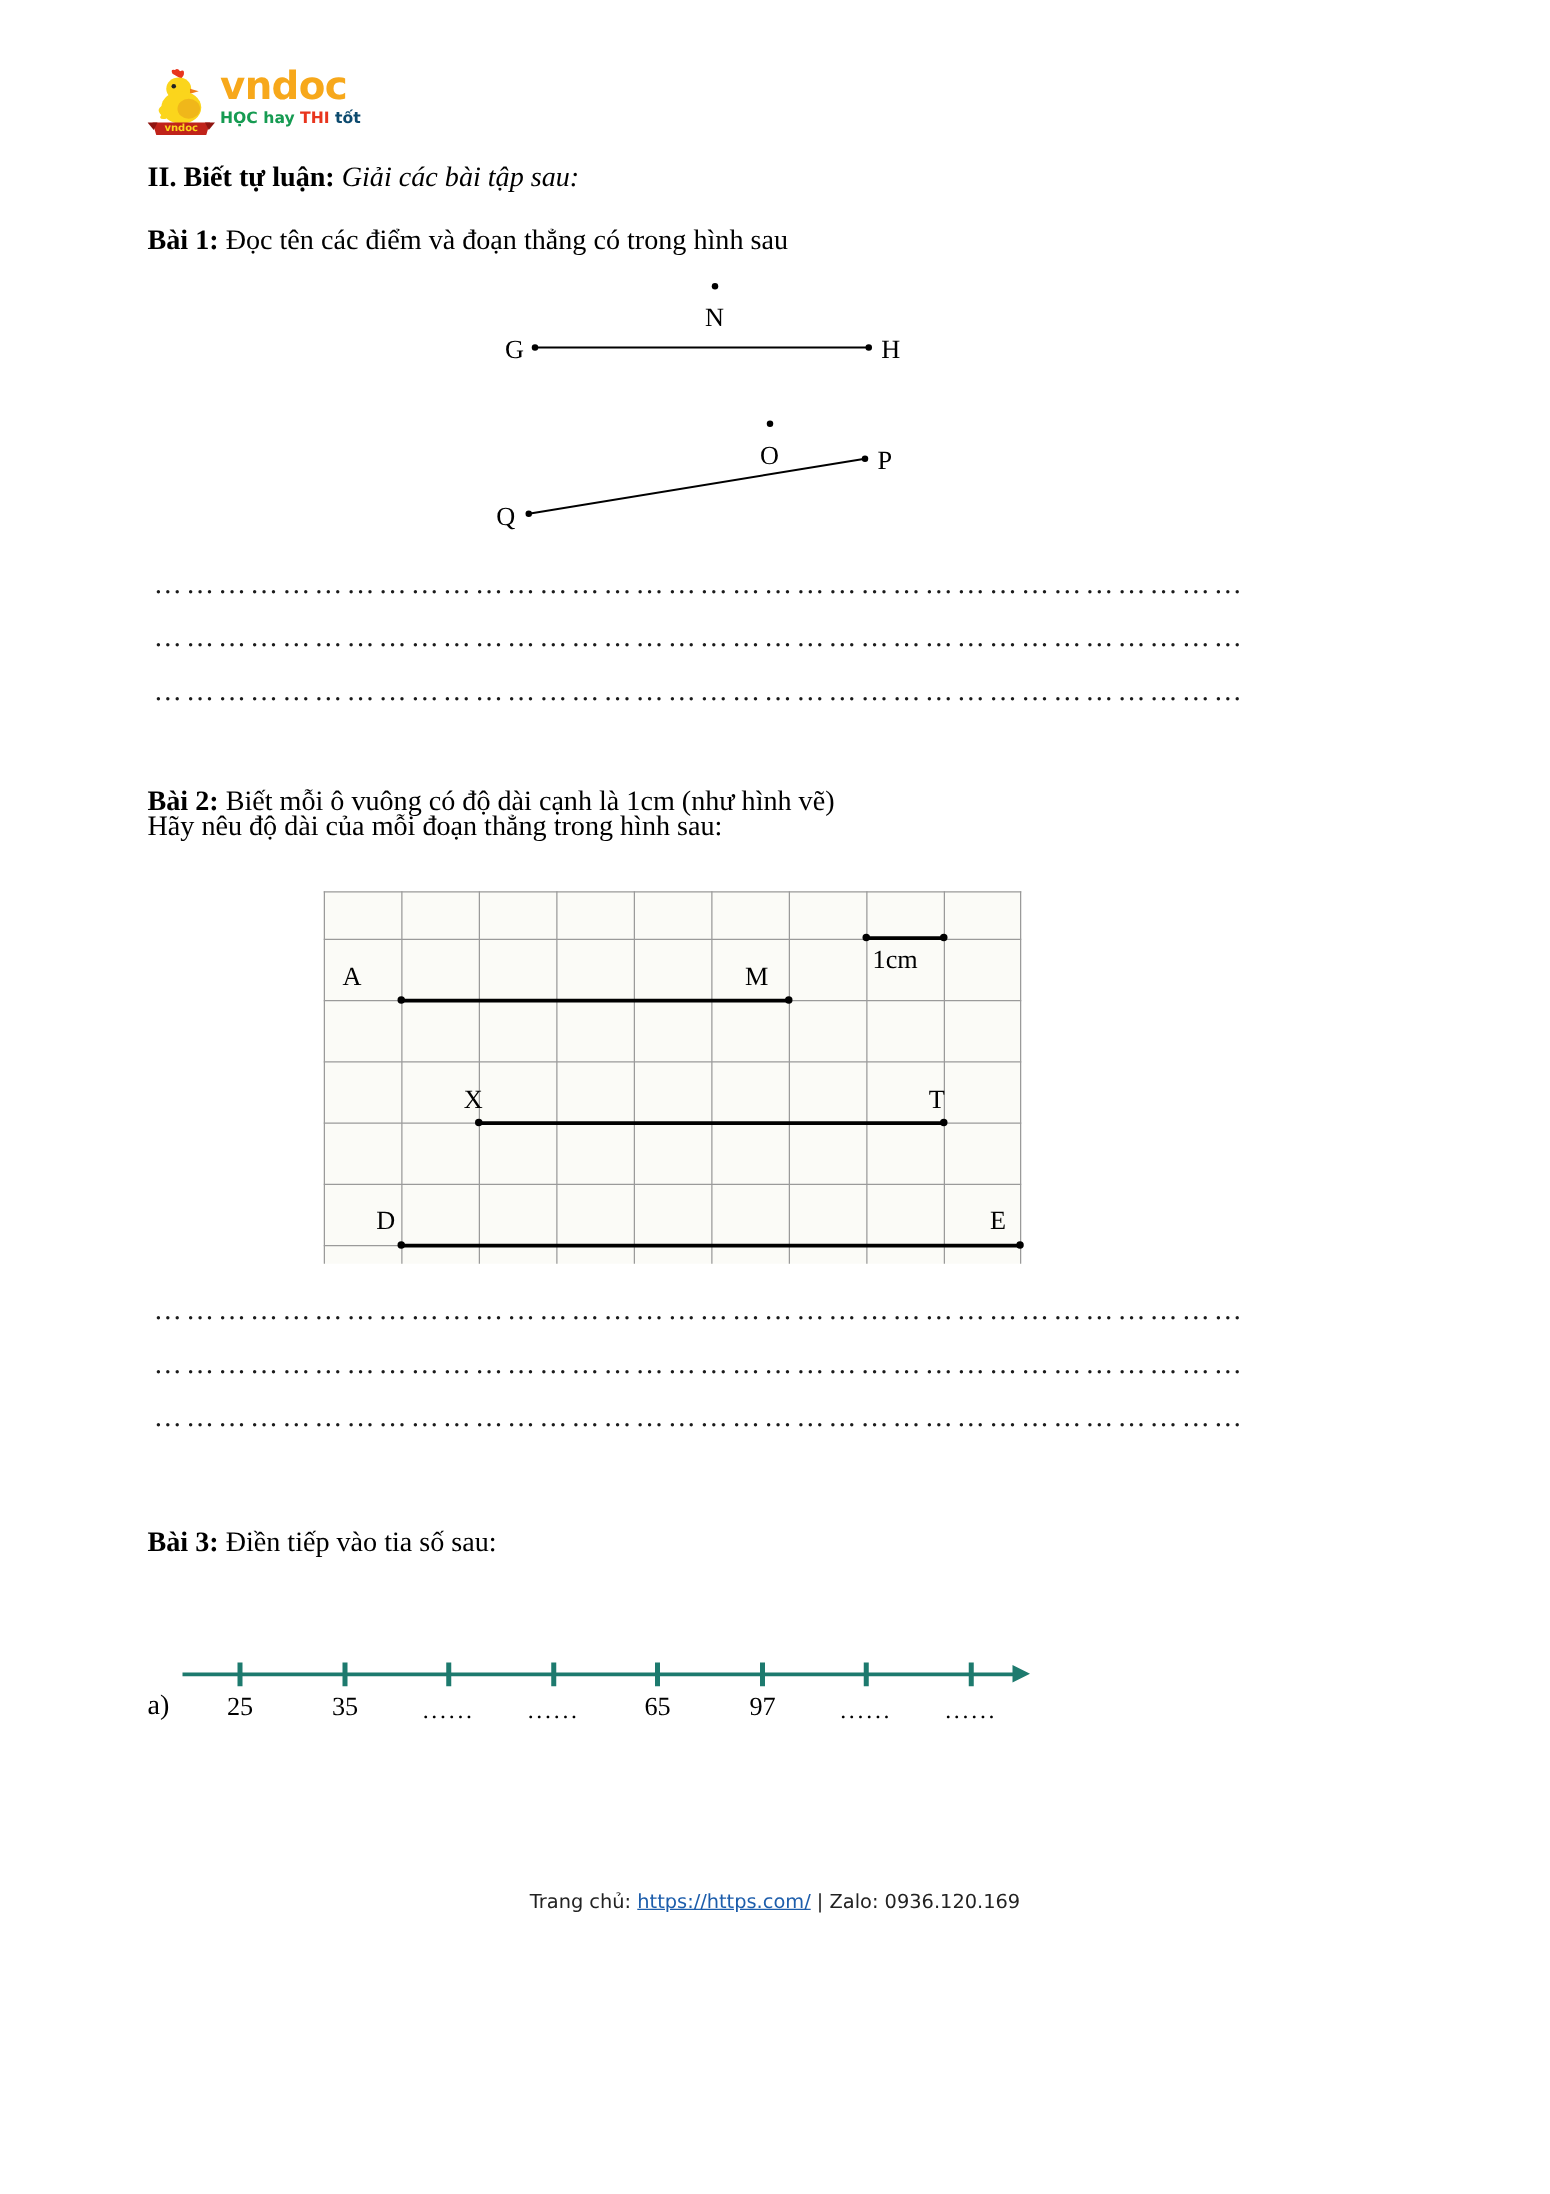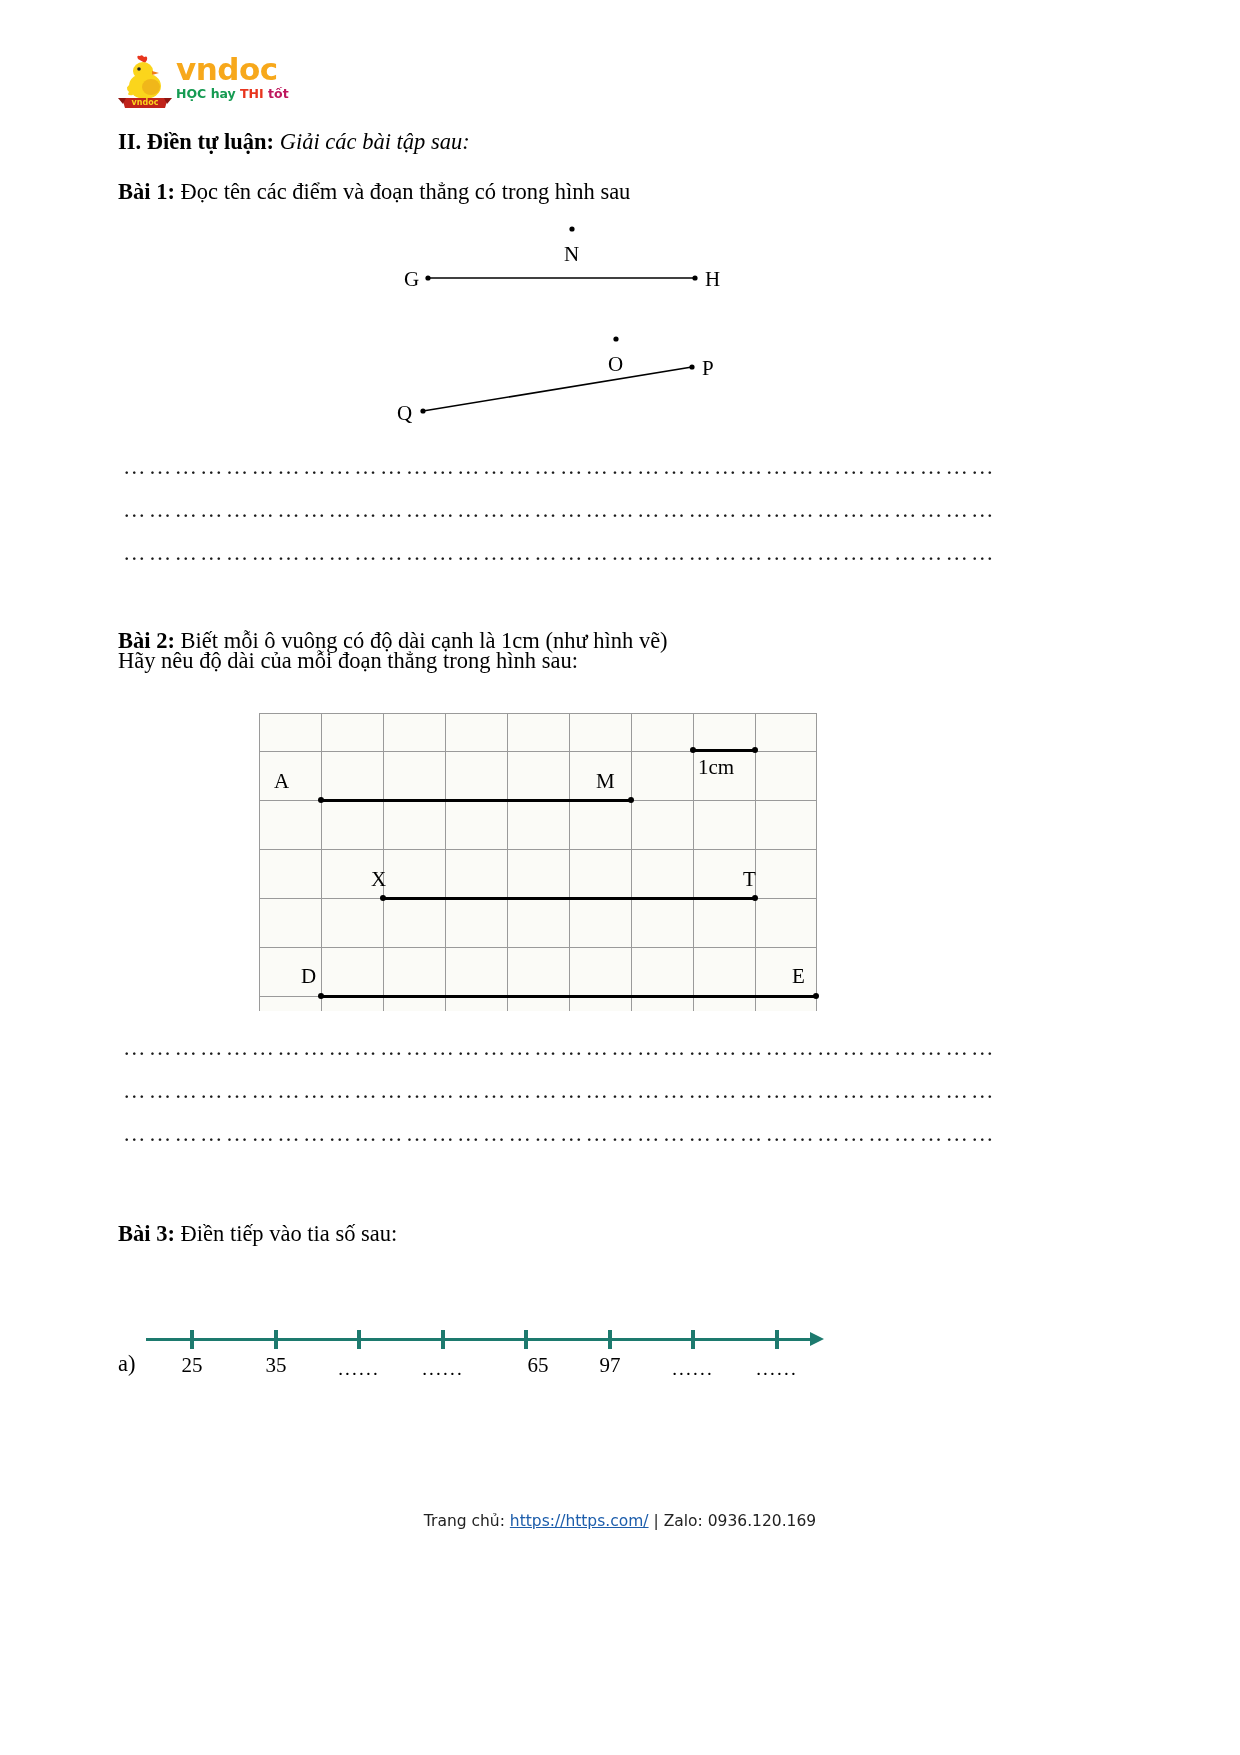--- a/index.html
+++ b/index.html
@@ -55,21 +55,21 @@
     top: 35px;
     font-family: "DejaVu Sans", sans-serif;
     font-weight: bold;
     font-size: 12.5px;
     line-height: 14px;
     white-space: nowrap;
   }
   .tag-hoc { color: #169b52; }
   .tag-hay { color: #169b52; }
   .tag-thi { color: #e8351e; }
-  .tag-tot { color: #be185d; }
+  .tag-tot { color: #0c4a6e; }
 
   
   .line {
     position: absolute;
     font-size: 22.5px;
     line-height: 30px;
     white-space: nowrap;
   }
   .b { font-weight: bold; }
   .i { font-style: italic; margin-top: 16px; }
@@ -221,21 +221,21 @@
   </svg>
   <div class="logo-text">
     <div class="logo-word">vndoc</div>
     <div class="logo-tag">
       <span class="tag-hoc">HỌC</span><span> </span><span class="tag-hay">hay</span><span> </span><span class="tag-thi">THI</span><span> </span><span class="tag-tot">tốt</span>
     </div>
   </div>
 </div>
 
 <div class="line" style="left:118px; top:127px;">
-  <span class="b">II. Điền tự luận:</span>
+  <span class="b">II. Biết tự luận:</span>
   <span class="i">Giải các bài tập sau:</span>
 </div>
 
 <div class="line" style="left:118px; top:177px;">
   <span class="b">Bài 1:</span>
   <span>Đọc tên các điểm và đoạn thẳng có trong hình sau</span>
 </div>
 
 <div class="fig1">
   <svg width="400" height="220" viewBox="0 0 400 220">
@@ -338,21 +338,21 @@
   <div class="tick" style="left:295px;"></div>
   <div class="tick" style="left:378px;"></div>
   <div class="tick" style="left:462px;"></div>
   <div class="tick" style="left:545px;"></div>
   <div class="tick" style="left:629px;"></div>
 
   <span class="nl-num" style="left:46px;">25</span>
   <span class="nl-num" style="left:130px;">35</span>
   <span class="nl-dots" style="left:213px;">......</span>
   <span class="nl-dots" style="left:297px;">......</span>
-  <span class="nl-num" style="left:392px;">65</span>
+  <span class="nl-num" style="left:380px;">65</span>
   <span class="nl-num" style="left:464px;">97</span>
   <span class="nl-dots" style="left:547px;">......</span>
   <span class="nl-dots" style="left:631px;">......</span>
 </div>
 
 <div class="footer">
   <span>Trang chủ: </span><span class="link">https://https.com/</span><span> | </span><span>Zalo: 0936.120.169</span>
 </div>
 
 </body></html>

